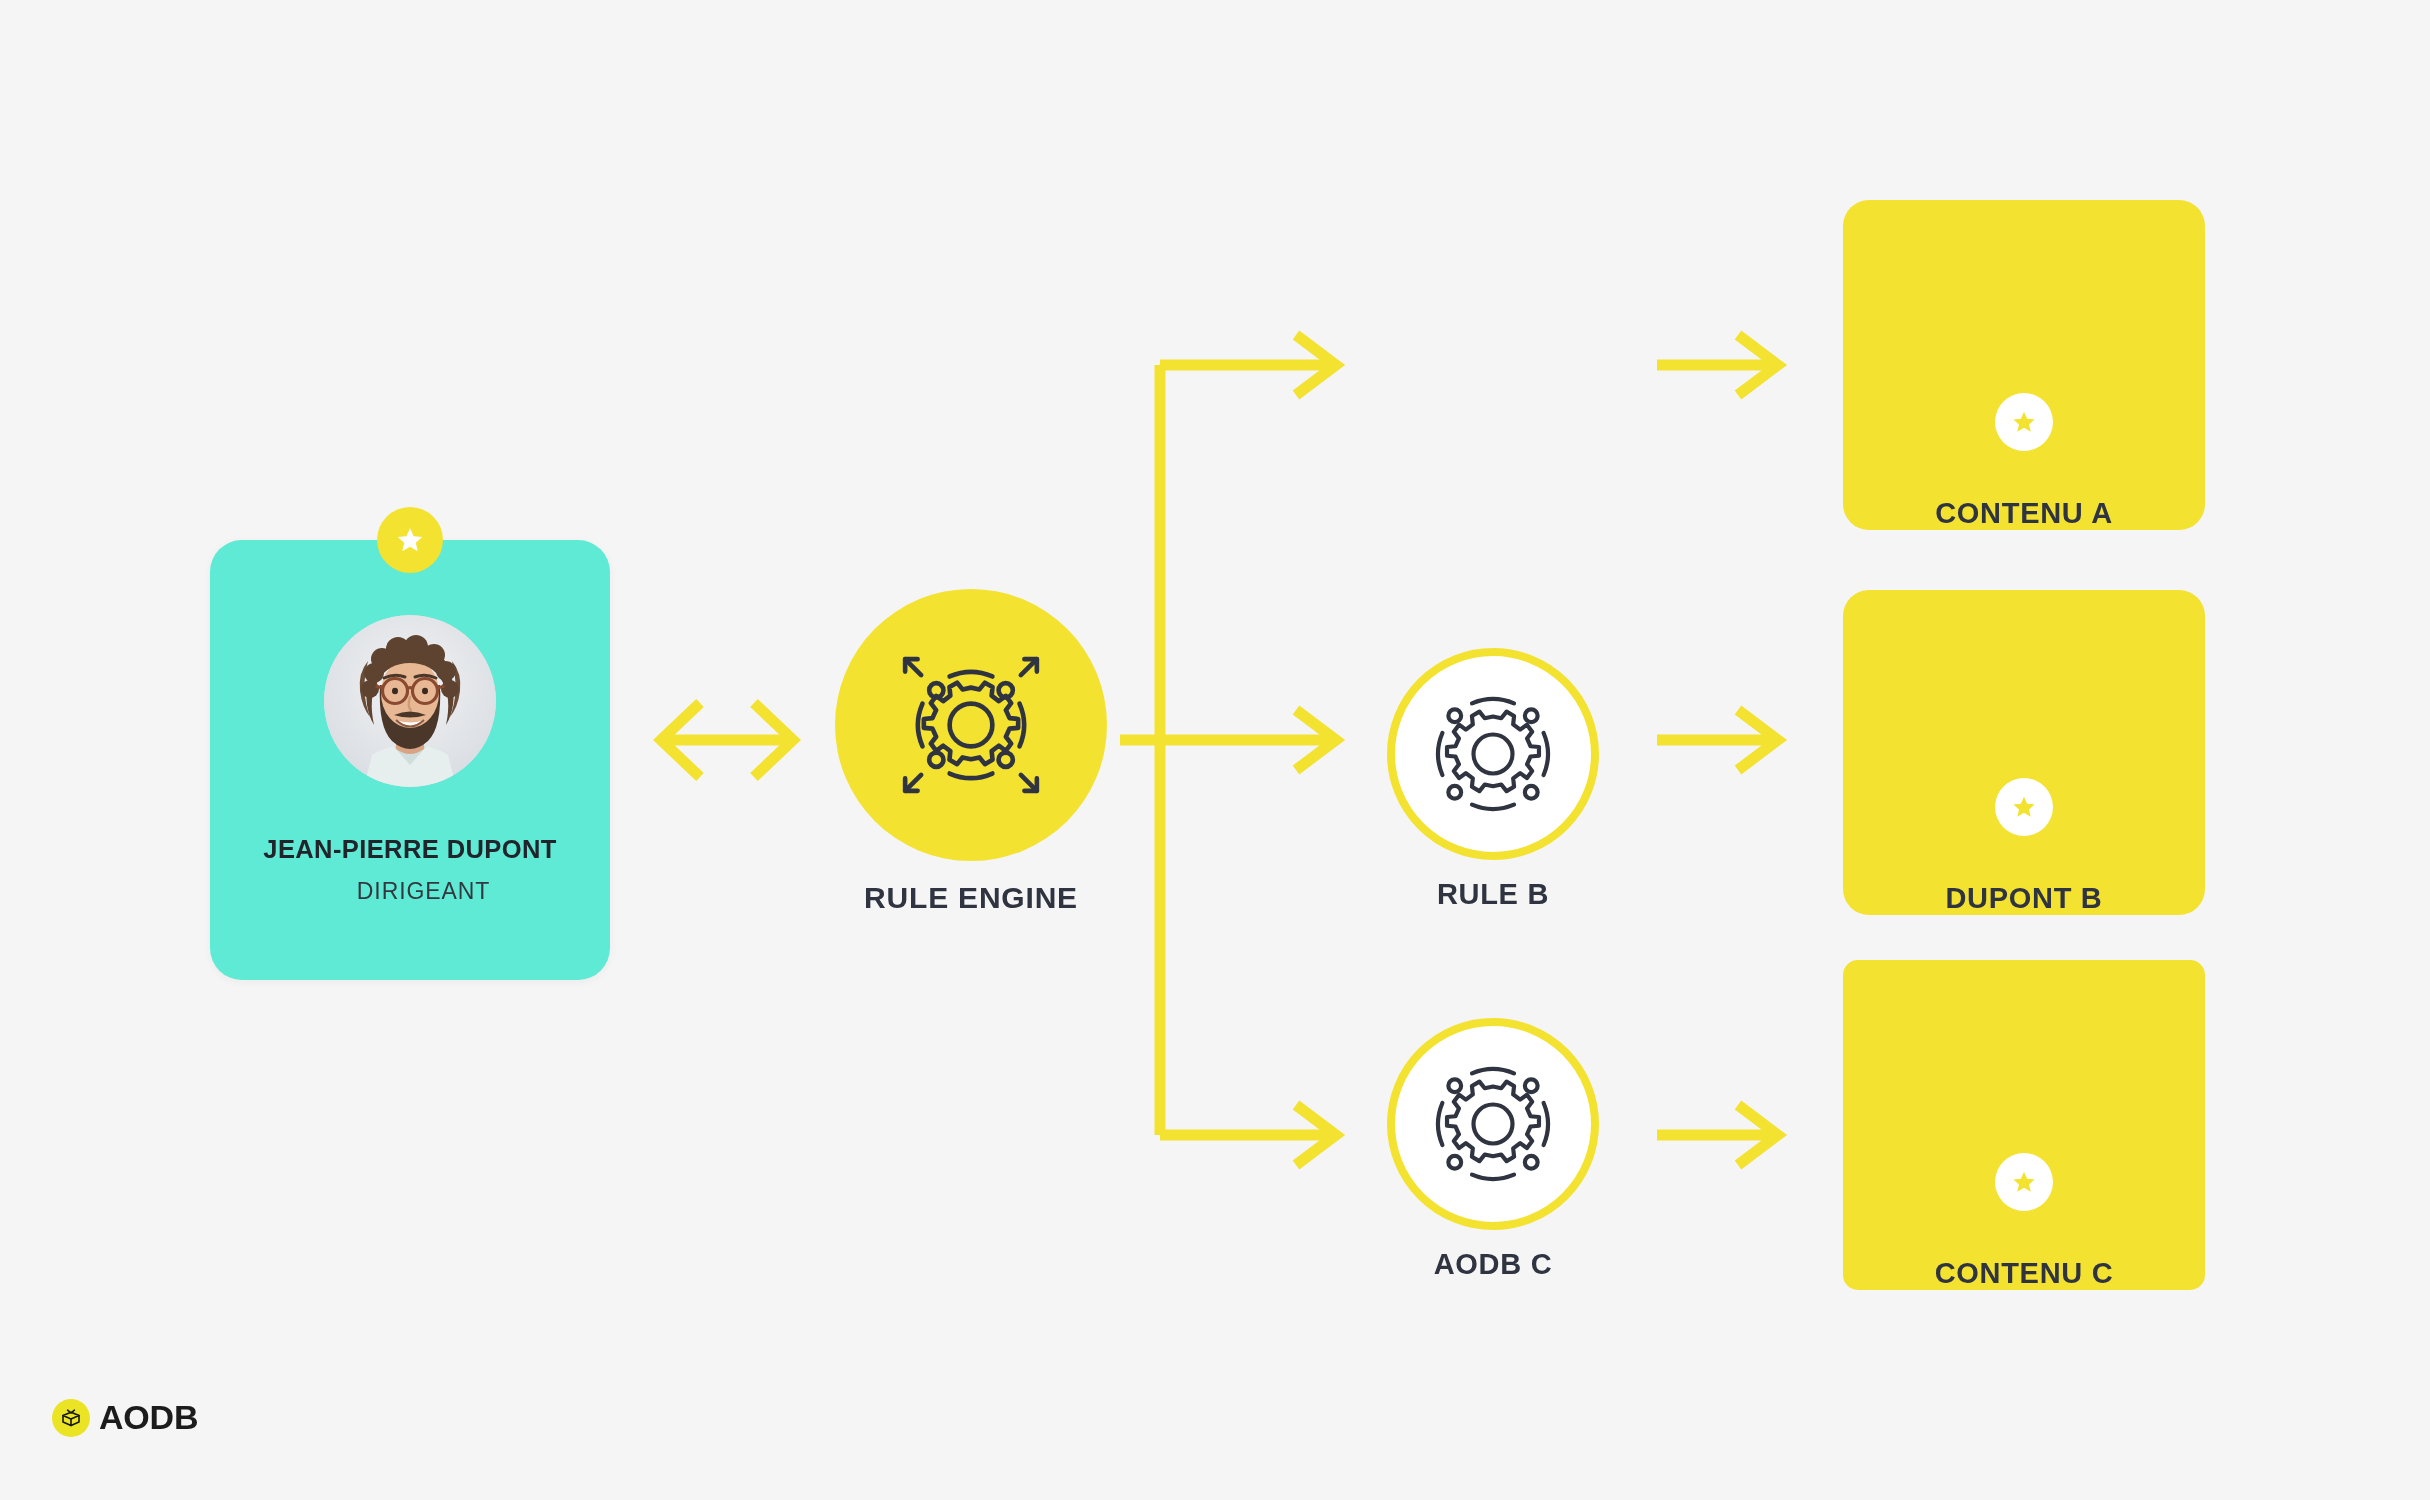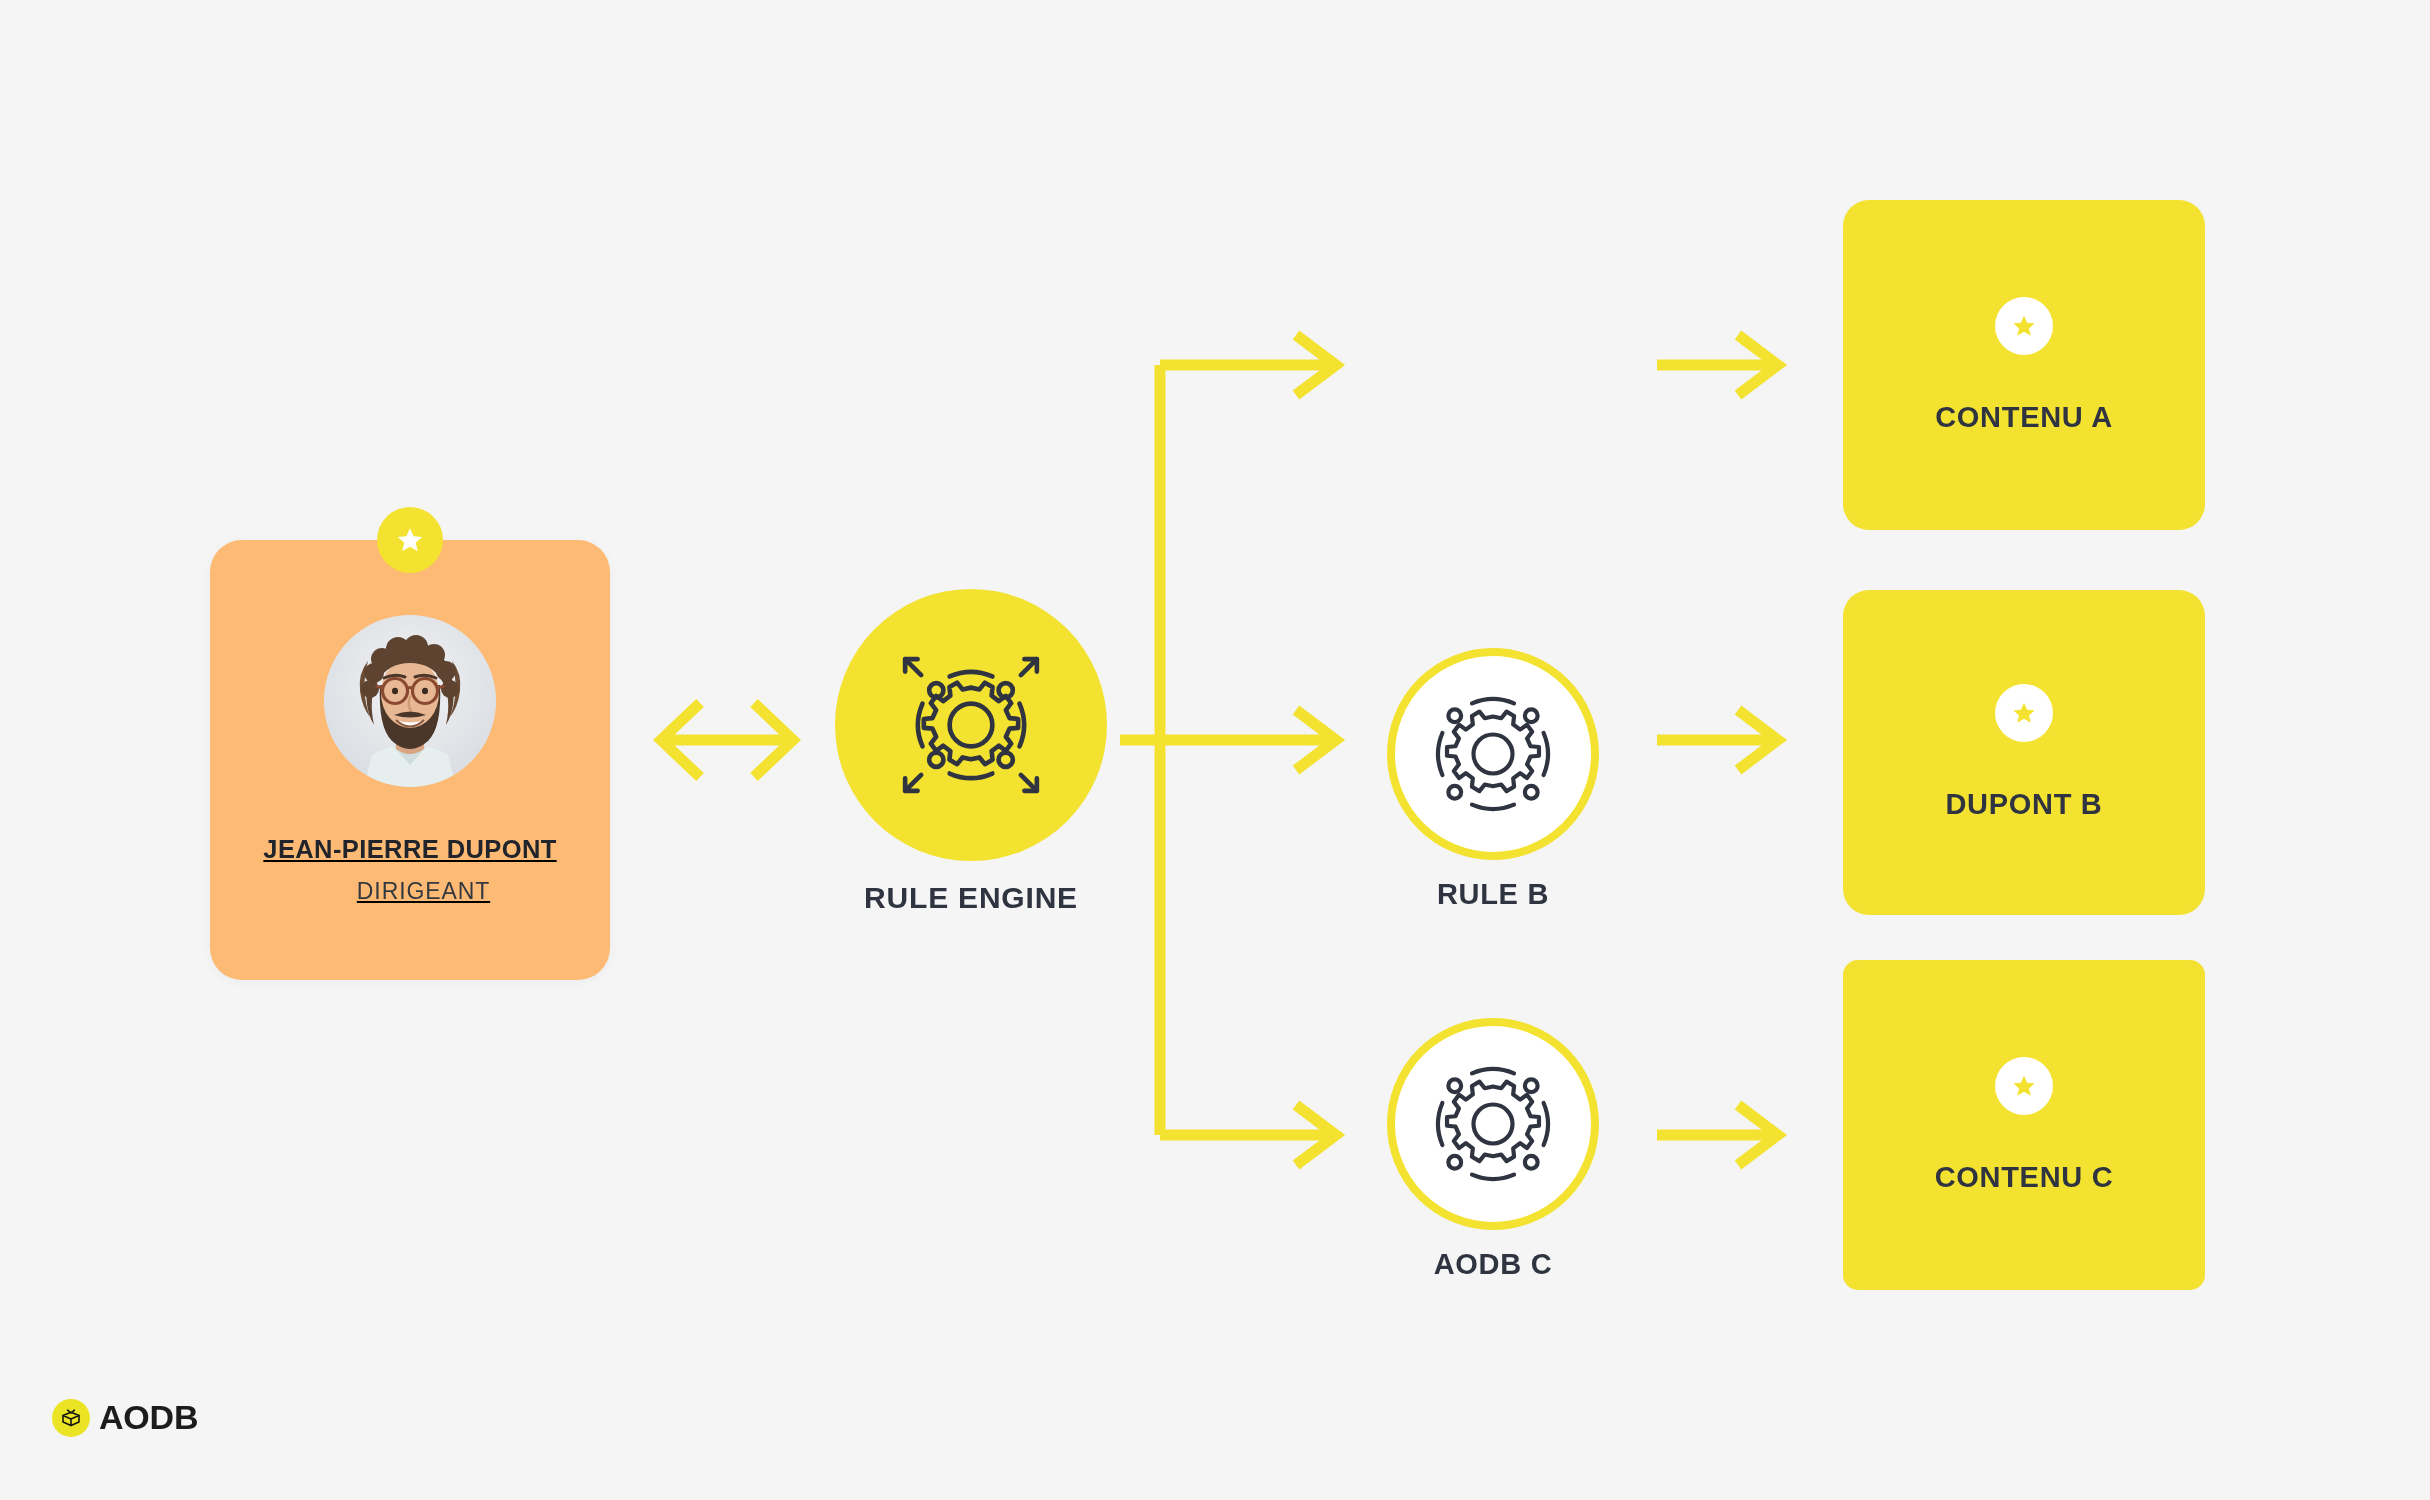--- a/index.html
+++ b/index.html
@@ -25,27 +25,26 @@
     pointer-events: none;
   }
 
   
   #person-card {
     position: absolute;
     left: 210px;
     top: 540px;
     width: 400px;
     height: 440px;
-    background: #fdba74;
+    background: #5eead4;
     border-radius: 32px;
     box-shadow: 0 2px 10px rgba(0,0,0,0.045);
     display: flex;
     flex-direction: column;
     align-items: center;
-    text-decoration: underline;
   }
   #person-badge {
     position: absolute;
     left: 50%;
     top: -33px;
     transform: translateX(-50%);
     width: 66px;
     height: 66px;
     border-radius: 50%;
     background: #f3e230;
@@ -140,21 +139,21 @@
   
   .content-card {
     position: absolute;
     width: 362px;
     height: 330px;
     background: #f3e230;
     border-radius: 26px;
     display: flex;
     flex-direction: column;
     align-items: center;
-    justify-content: center;
+    justify-content: flex-end;
   }
   .content-card .star-circle {
     width: 58px;
     height: 58px;
     border-radius: 50%;
     background: #ffffff;
     display: flex;
     align-items: center;
     justify-content: center;
     margin-bottom: 46px;

